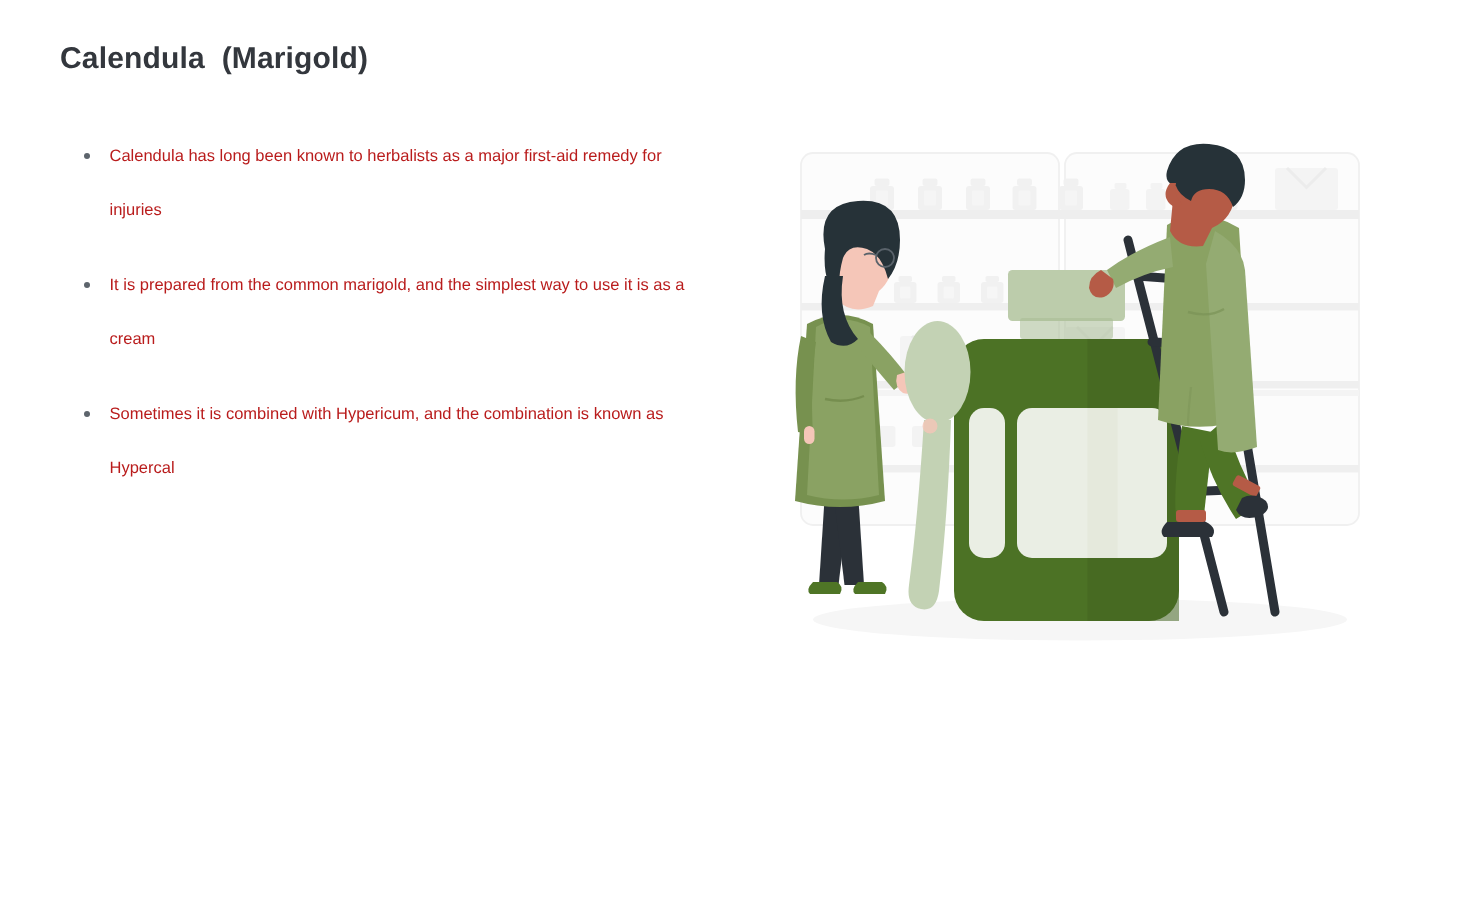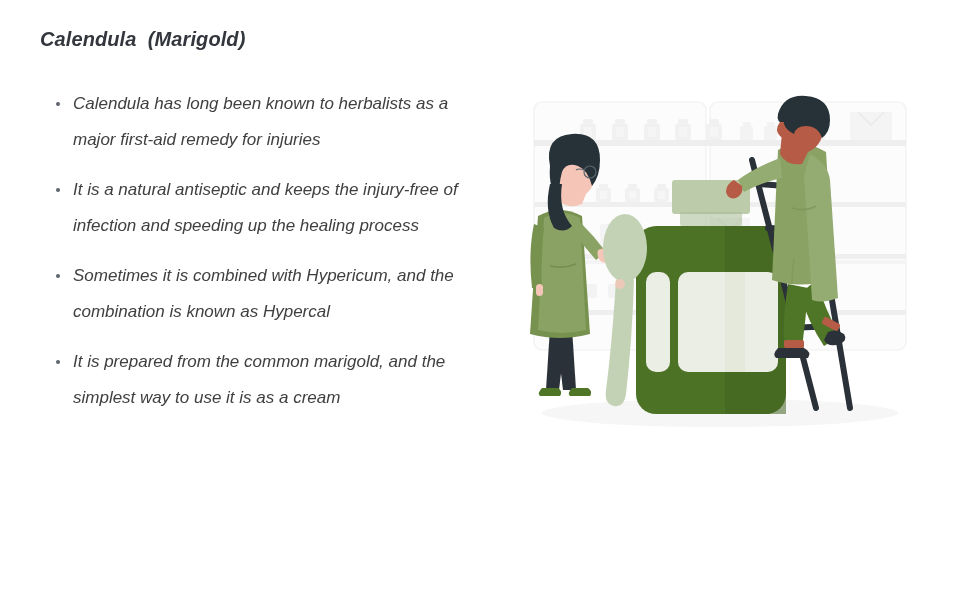--- a/index.html
+++ b/index.html
@@ -12,21 +12,20 @@
     height: 607px;
     overflow: hidden;
     font-family: "Liberation Sans", sans-serif;
     -webkit-font-smoothing: antialiased;
   }
   .slide {
     position: relative;
     width: 973px;
     height: 607px;
     background: #ffffff;
-    font-style: italic;
   }
 
   
   .slide-title {
     position: absolute;
     left: 40px;
     top: 28px;
     font-size: 20px;
     font-weight: bold;
     color: #33373d;
@@ -41,23 +40,23 @@
     top: 86px;
     width: 420px;
     margin: 0;
     padding: 0;
     list-style: none;
   }
   .bullet-item {
     position: relative;
     padding-left: 21px;
     margin-bottom: 14px;
-    font-size: 17px;
+    font-size: 11px;
     line-height: 36px;
-    color: #404040;
+    color: #b91c1c;
   }
   .bullet-item:last-child { margin-bottom: 0; }
   .bullet-dot {
     position: absolute;
     left: 4px;
     top: 16px;
     width: 4px;
     height: 4px;
     border-radius: 50%;
     background: #5d646c;
@@ -81,29 +80,25 @@
 
   <div class="slide-title">Calendula  (Marigold)</div>
 
   <ul class="bullet-list">
     <li class="bullet-item">
       <span class="bullet-dot"></span>
       <span class="bullet-text">Calendula has long been known to herbalists as a major first-aid remedy for injuries</span>
     </li>
     <li class="bullet-item">
       <span class="bullet-dot"></span>
-      <span class="bullet-text">It is a natural antiseptic and keeps the injury-free of infection and speeding up the healing process</span>
+      <span class="bullet-text">It is prepared from the common marigold, and the simplest way to use it is as a cream</span>
     </li>
     <li class="bullet-item">
       <span class="bullet-dot"></span>
       <span class="bullet-text">Sometimes it is combined with Hypericum, and the combination is known as Hypercal</span>
-    </li>
-    <li class="bullet-item">
-      <span class="bullet-dot"></span>
-      <span class="bullet-text">It is prepared from the common marigold, and the simplest way to use it is as a cream</span>
     </li>
   </ul>
 
   <div class="illustration">
     <svg viewBox="0 0 400 350" xmlns="http://www.w3.org/2000/svg">
 
       <g>
         <rect x="14" y="14" width="172" height="248" rx="8" fill="#fcfcfc" stroke="#f0f0f0" stroke-width="1.2"></rect>
         <rect x="190" y="14" width="196" height="248" rx="8" fill="#fcfcfc" stroke="#f0f0f0" stroke-width="1.2"></rect>
       </g>

